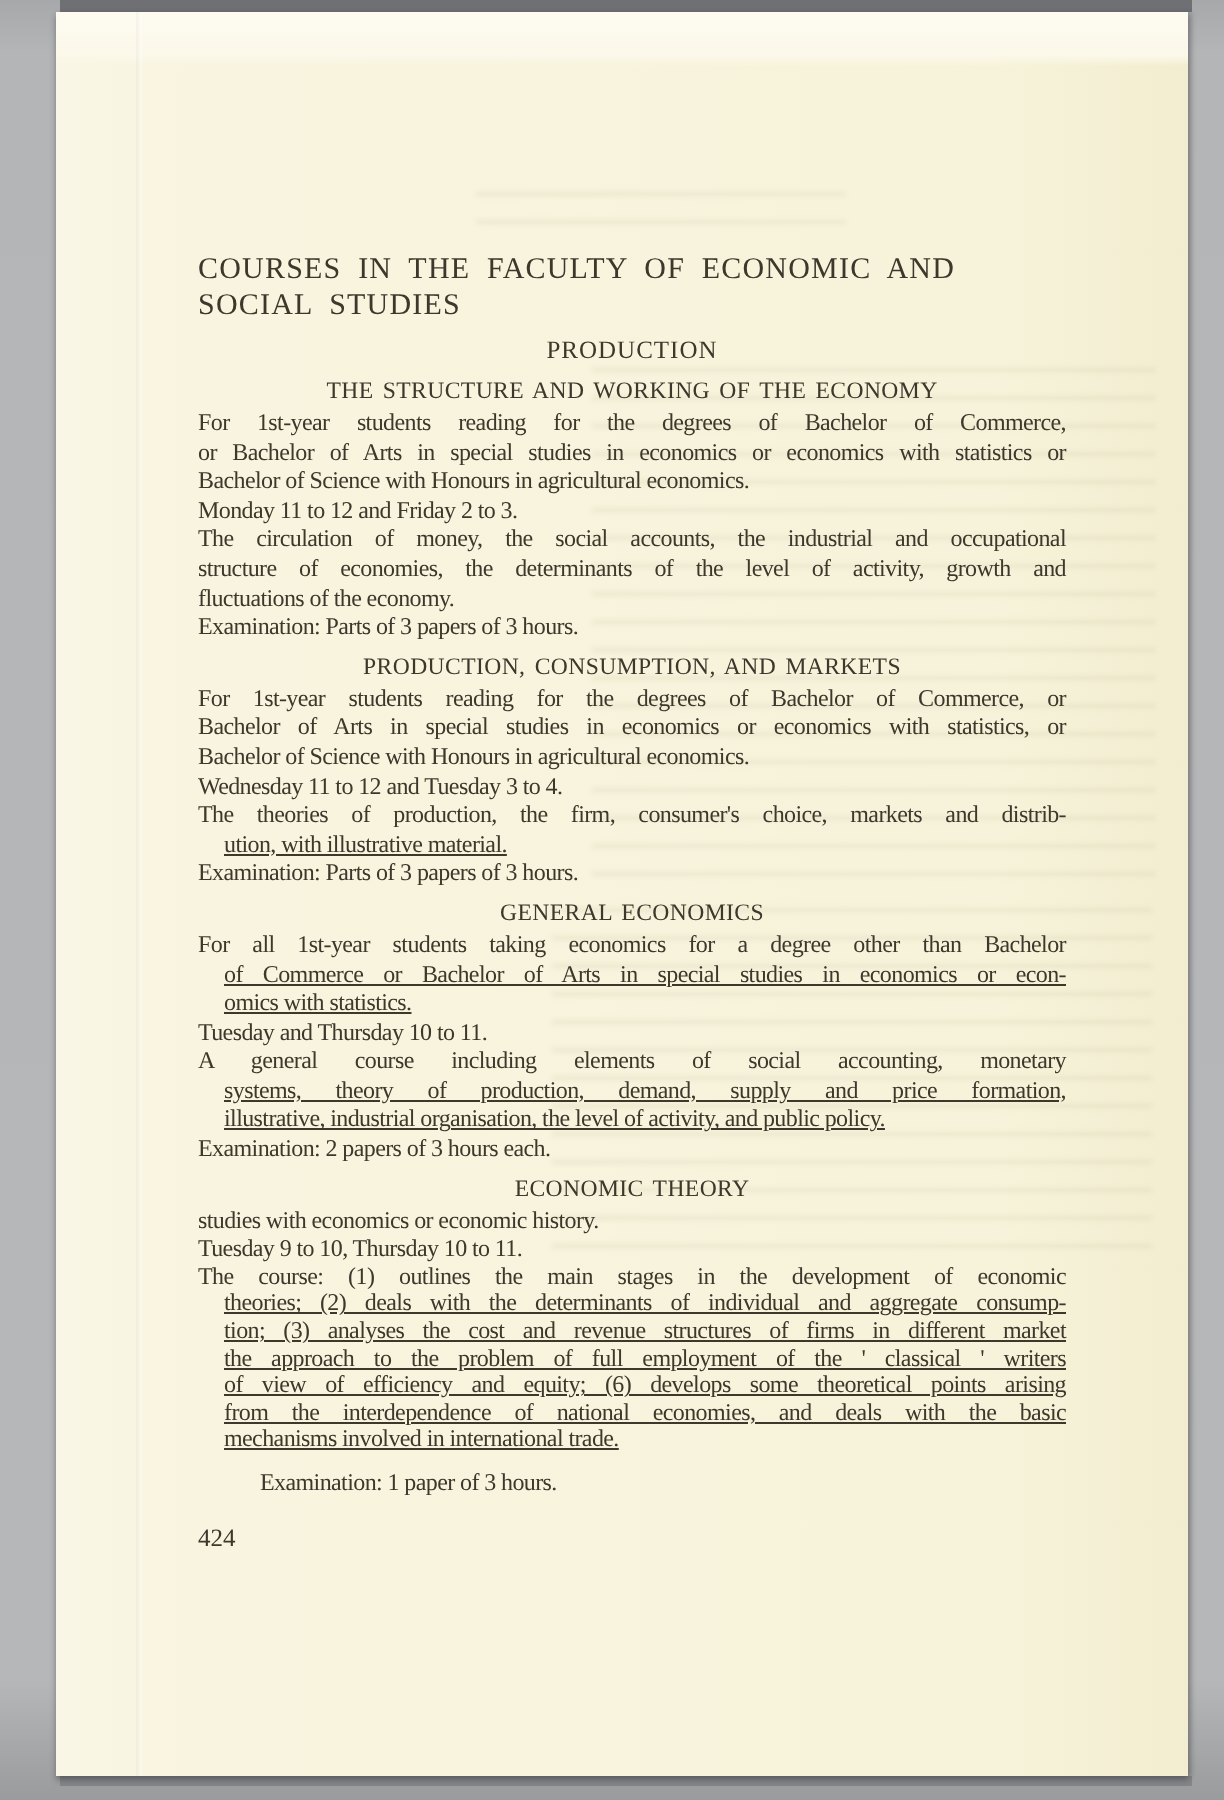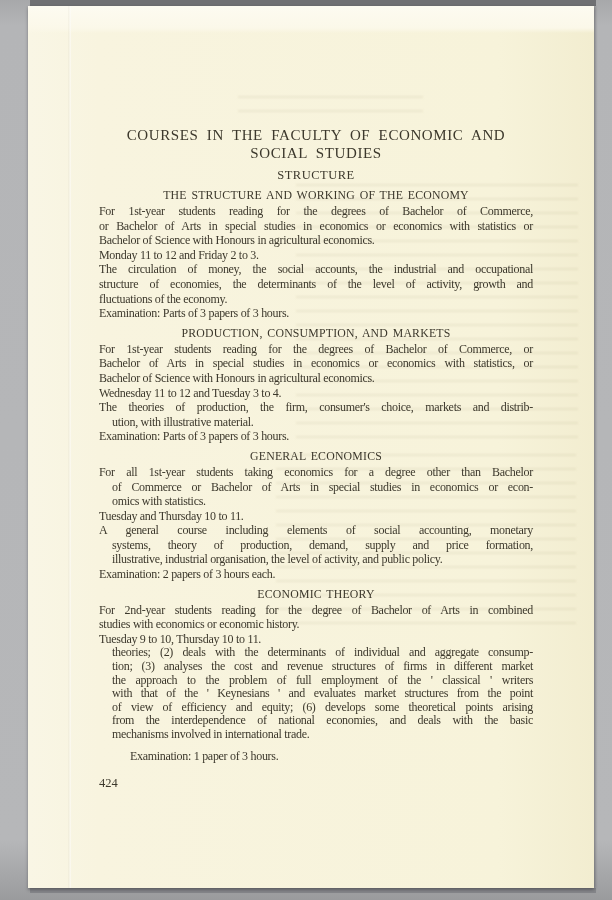--- a/index.html
+++ b/index.html
@@ -42,63 +42,63 @@
     filter: blur(1.2px);
   }
   .bleed-1 { left: 210px; top: 90px;  width: 185px; height: 16px; }
   .bleed-2 { left: 268px; top: 178px; width: 282px; height: 262px; }
   .bleed-3 { left: 248px; top: 448px; width: 300px; height: 178px; }
 
   .content {
     position: absolute; left: 71px; top: 120px; width: 434px;
     color: var(--ink, #3c382c);
   }
-  .title { margin: 0 0 6px 0; font-weight: normal; text-align: center; }
+  .title { margin: 0 0 6px 0; font-weight: normal; }
   .tline {
     display: block; white-space: nowrap;
     font-size: 15px; line-height: 18px; letter-spacing: 0.6px; word-spacing: 4px;
   }
   .subtitle {
     margin: 0 0 3px 0; font-weight: normal; text-align: center;
     font-size: 12.5px; line-height: 15px; letter-spacing: 0.5px; word-spacing: 2px;
   }
   .heading {
     margin: 5px 0 2px 0;
     font-size: 11.8px; line-height: 14px; letter-spacing: 0.2px; word-spacing: 1.5px; text-align: center;
   }
   .para { margin: 0; }
   .para.gap { margin-top: 7px; margin-left: 31px; }
   .line {
     font-size: 12px; line-height: 14.6px; letter-spacing: -0.3px;
     text-align: justify; text-align-last: justify;
   }
   .para.tight .line { line-height: 13.6px; }
   .line.last { text-align: left; text-align-last: left; }
-  .line.indent { padding-left: 13px; }
+  .line.indent { padding-left: 13px; text-decoration: underline; }
   .pagenum { margin-top: 13px; font-size: 12.5px; line-height: 14px; }
 </style>
 </head>
 <body>
 
 <div class="scene">
   <div class="top-strip"></div>
   <div class="bottom-strip"></div>
   <div class="page">
     <div class="top-band"></div>
     <div class="crease"></div>
     <div class="bleed bleed-1"></div>
     <div class="bleed bleed-2"></div>
     <div class="bleed bleed-3"></div>
 
     <div class="content">
       <h1 class="title">
         <span class="tline">COURSES IN THE FACULTY OF ECONOMIC AND</span>
         <span class="tline">SOCIAL STUDIES</span>
       </h1>
-      <h2 class="subtitle">STRUCTURE</h2>
+      <h2 class="subtitle">PRODUCTION</h2>
 
       <div id="sections">
           <section>
             <div class="heading">THE STRUCTURE AND WORKING OF THE ECONOMY</div>
             <div class="para">
               <div class="line">For 1st-year students reading for the degrees of Bachelor of Commerce,</div>
               <div class="line">or Bachelor of Arts in special studies in economics or economics with statistics or</div>
               <div class="line last">Bachelor of Science with Honours in agricultural economics.</div>
             </div>
             <div class="para">
@@ -146,31 +146,30 @@
               <div class="line indent">systems, theory of production, demand, supply and price formation,</div>
               <div class="line last indent">illustrative, industrial organisation, the level of activity, and public policy.</div>
             </div>
             <div class="para">
               <div class="line last">Examination: 2 papers of 3 hours each.</div>
             </div>
           </section>
           <section>
             <div class="heading">ECONOMIC THEORY</div>
             <div class="para">
-              <div class="line">For 2nd-year students reading for the degree of Bachelor of Arts in combined</div>
               <div class="line last">studies with economics or economic history.</div>
             </div>
             <div class="para">
               <div class="line last">Tuesday 9 to 10, Thursday 10 to 11.</div>
             </div>
             <div class="para tight">
+              <div class="line">The course: (1) outlines the main stages in the development of economic</div>
               <div class="line indent">theories; (2) deals with the determinants of individual and aggregate consump-</div>
               <div class="line indent">tion; (3) analyses the cost and revenue structures of firms in different market</div>
               <div class="line indent">the approach to the problem of full employment of the ' classical ' writers</div>
-              <div class="line indent">with that of the ' Keynesians ' and evaluates market structures from the point</div>
               <div class="line indent">of view of efficiency and equity; (6) develops some theoretical points arising</div>
               <div class="line indent">from the interdependence of national economies, and deals with the basic</div>
               <div class="line last indent">mechanisms involved in international trade.</div>
             </div>
             <div class="para gap">
               <div class="line last">Examination: 1 paper of 3 hours.</div>
             </div>
           </section>
         </div>
 

